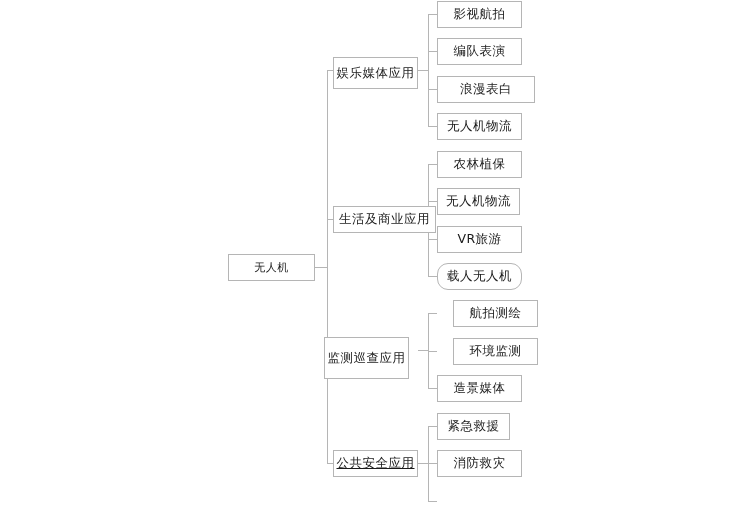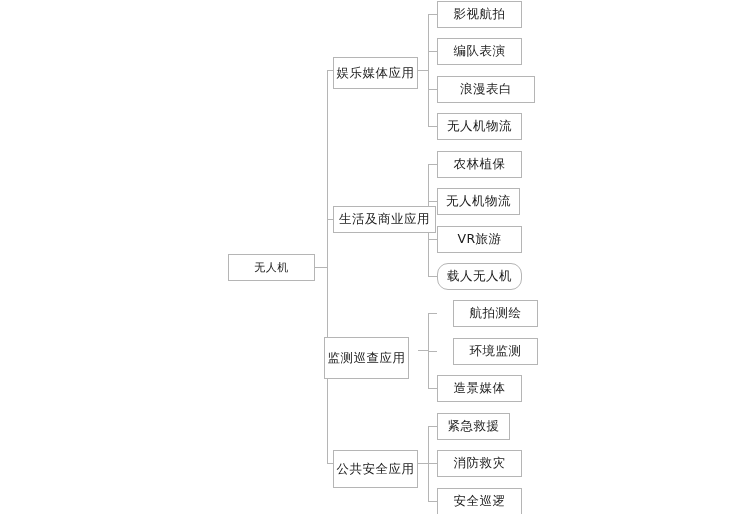--- a/index.html
+++ b/index.html
@@ -89,33 +89,32 @@
   <div class="ln h" style="left:428px; top:501px; width:9px;"></div>
 
   <div class="node root" style="left:228px; top:254px; width:87px; height:27px;">无人机</div>
 
   <div class="node branch" style="left:333px; top:57px; width:85px; height:32px;">娱乐媒体应用</div>
 
   <div class="node branch" style="left:333px; top:206px; width:103px; height:27px;">生活及商业应用</div>
 
   <div class="node branch" style="left:324px; top:337px; width:85px; height:42px;">监测巡查应用</div>
 
-  <div class="node branch" style="left:333px; top:450px; width:85px; height:38px;">公共安全应用</div>
+  <div class="node branch" style="left:333px; top:450px; width:85px; height:27px;text-decoration:underline;">公共安全应用</div>
 
   <div class="node leaf" style="left:437px; top:1px; width:85px; height:27px;">影视航拍</div>
   <div class="node leaf" style="left:437px; top:38px; width:85px; height:27px;">编队表演</div>
   <div class="node leaf" style="left:437px; top:76px; width:98px; height:27px;">浪漫表白</div>
   <div class="node leaf" style="left:437px; top:113px; width:85px; height:27px;">无人机物流</div>
 
   <div class="node leaf" style="left:437px; top:151px; width:85px; height:27px;">农林植保</div>
   <div class="node leaf" style="left:437px; top:188px; width:83px; height:27px;">无人机物流</div>
   <div class="node leaf" style="left:437px; top:226px; width:85px; height:27px;">VR旅游</div>
   <div class="node leaf" style="left:437px; top:263px; width:85px; height:27px;border-radius:11px;">载人无人机</div>
 
   <div class="node leaf" style="left:437px; top:300px; width:85px; height:27px;margin-left:16px;">航拍测绘</div>
   <div class="node leaf" style="left:453px; top:338px; width:85px; height:27px;">环境监测</div>
   <div class="node leaf" style="left:437px; top:375px; width:85px; height:27px;">造景媒体</div>
 
   <div class="node leaf" style="left:437px; top:413px; width:73px; height:27px;">紧急救援</div>
   <div class="node leaf" style="left:437px; top:450px; width:85px; height:27px;">消防救灾</div>
-  <div class="node leaf" style="left:437px; top:488px; width:85px; height:27px;">安全巡逻</div>
 
 </div>
 
 </body></html>

